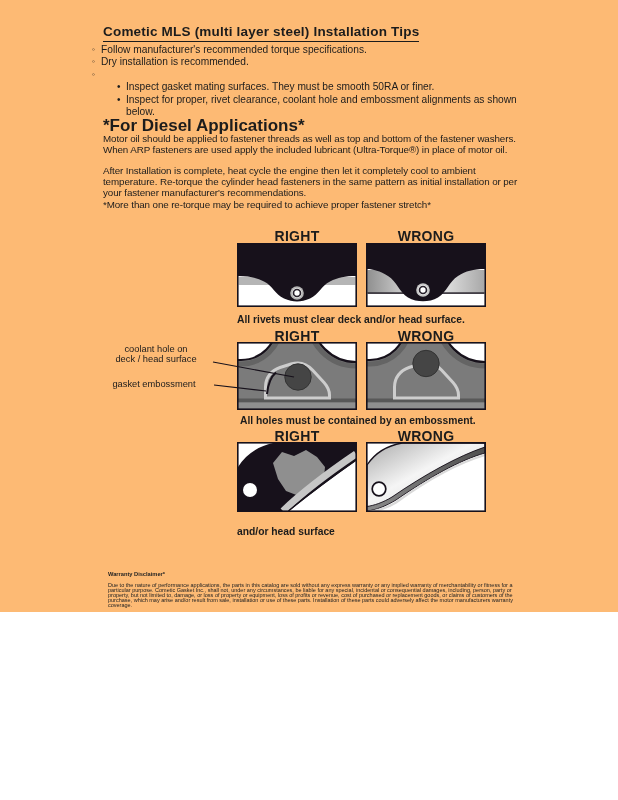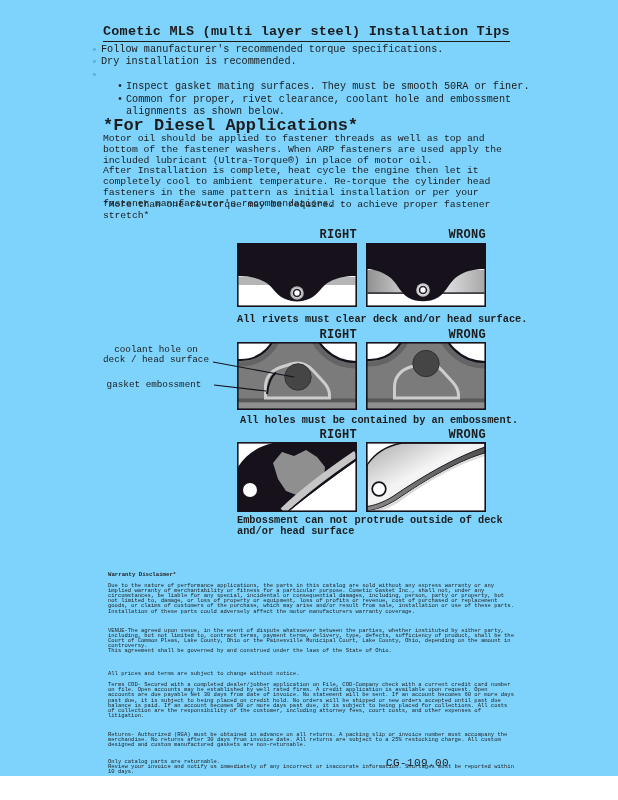--- a/index.html
+++ b/index.html
@@ -1,36 +1,36 @@
 <!DOCTYPE html>
 <html><head>
 <meta charset="utf-8">
 <style>
   html,body{margin:0;padding:0;background:#ffffff;}
   .page{
-    position:relative;width:618px;height:776px;background:#7dd3fc;overflow:hidden;
-    font-family:Liberation Mono, monospace;color:#1c1c1c;
+    position:relative;width:618px;height:612px;background:#fdba74;overflow:hidden;
+    font-family:Liberation Sans, sans-serif;color:#1c1c1c;
   }
   
   .title{
     position:absolute;left:103px;top:24px;margin:0;
     font-size:13.5px;font-weight:bold;letter-spacing:.2px;
     border-bottom:1.6px solid #1c1c1c;padding-bottom:2px;display:inline-block;
   }
   .bullets{position:absolute;left:92px;top:44px;width:445px;font-size:10.2px;line-height:12.4px;}
   .b-row{display:flex;}
   .b-marker{width:9px;flex:0 0 9px;font-size:8px;line-height:12.4px;}
   .b-sub{margin-left:25px;}
   .b-sub .b-marker{font-size:10px;}
   
   .diesel-h{position:absolute;left:103px;top:116px;margin:0;font-size:17px;font-weight:bold;}
   .para{position:absolute;left:103px;width:420px;font-size:9.8px;line-height:10.9px;letter-spacing:-.1px;margin:0;}
   .p1{top:134px;} .p2{top:166px;} .pnote{top:200px;}
   
-  .dlabel{position:absolute;width:120px;text-align:right;font-size:12px;font-weight:bold;letter-spacing:.3px;}
+  .dlabel{position:absolute;width:120px;text-align:center;font-size:14px;font-weight:bold;letter-spacing:.3px;}
   .dbox{position:absolute;width:120px;}
   .dbox svg{display:block;}
   .caption{position:absolute;font-size:10.3px;font-weight:bold;line-height:11.2px;margin:0;}
   .ann{position:absolute;font-size:9.3px;line-height:9.6px;text-align:center;}
   .leader{position:absolute;left:206px;top:340px;pointer-events:none;}
   
   .warranty{position:absolute;left:108px;top:572px;width:408px;font-size:5.5px;line-height:5.1px;color:#232323;}
   .warranty .wh{font-weight:bold;font-size:5.7px;margin:0 0 6px 0;}
   .warranty p{margin:0;}
   .mb14{margin-bottom:14px!important;}
@@ -57,21 +57,21 @@
     </div>
     <div class="b-row">
       <span class="b-marker">◦</span>
     </div>
     <div class="b-row b-sub">
       <span class="b-marker">•</span>
       <span>Inspect gasket mating surfaces.  They must be smooth 50RA or finer.</span>
     </div>
     <div class="b-row b-sub">
       <span class="b-marker">•</span>
-      <span>Common for proper, rivet clearance, coolant hole and embossment alignments as shown below.</span>
+      <span>Inspect for proper, rivet clearance, coolant hole and embossment alignments as shown below.</span>
     </div>
   </div>
 
   <h2 class="diesel-h">*For Diesel Applications*</h2>
   <p class="para p1">Motor oil should be applied to fastener threads as well as top and bottom of the fastener washers. When ARP fasteners are used apply the included lubricant (Ultra-Torque®) in place of motor oil.</p>
   <p class="para p2">After Installation is complete, heat cycle the engine then let it completely cool to ambient temperature. Re-torque the cylinder head fasteners in the same pattern as initial installation or per your fastener manufacturer's recommendations.</p>
   <p class="para pnote">*More than one re-torque may be required to achieve proper fastener stretch*</p>
 
   <div class="dlabel" style="left:237px;top:228px;">RIGHT</div>
   <div class="dlabel" style="left:366px;top:228px;">WRONG</div>
@@ -196,21 +196,21 @@
       <rect x="0" y="0" width="120" height="70" fill="#ffffff"></rect>
       <path d="M1,23 C9,11 22,3.5 36,1 L119,1 L119,6 C92,15 58,34 26,56 C17,61.5 8,64.5 1,65.5 Z" fill="url(#gradBand)" stroke="#17111b" stroke-width="1.3"></path>
       <path d="M119,5 C92,14 58,33 26,55 C17,60.5 8,63.5 1,64.5 L1,69 C10,68 20,64 30,58 C62,36 94,18 119,11 Z" fill="url(#gradStripe)" stroke="#17111b" stroke-width="0.9"></path>
       <path d="M119,13 C93,20.5 60,39 30,60.5 C21,66 11,69 2,69.8" fill="none" stroke="#d9d9d9" stroke-width="2.2"></path>
       <circle cx="13" cy="47" r="6.8" fill="#ffffff" stroke="#17111b" stroke-width="1.7"></circle>
       <rect x="0.8" y="0.8" width="118.4" height="68.4" fill="none" stroke="#17111b" stroke-width="1.6"></rect>
     </svg>
   </div>
 
   <p class="caption" style="left:237px;top:515px;width:280px;">
-    <span>Embossment can not protrude outside of deck</span><br>
+    <br>
     <span>and/or head surface</span>
   </p>
 
   <div class="warranty">
     <p class="wh">Warranty Disclaimer*</p>
     <p class="mb14">Due to the nature of performance applications, the parts in this catalog are sold without any express warranty or any implied warranty of merchantability or fitness for a particular purpose.  Cometic Gasket Inc., shall not, under any circumstances, be liable for any special, incidental or consequential damages, including, person, party or property, but not limited to, damage, or loss of property or equipment, loss of profits or revenue, cost of purchased or replacement goods, or claims of customers of the purchase, which may arise and/or result from sale, installation or use of these parts.  Installation of these parts could adversely affect the motor manufacturers warranty coverage.</p>
     <p>VENUE-The agreed upon venue, in the event of dispute whatsoever between the parties, whether instituted by either party, including, but not limited to, contract terms, payment terms, delivery, type, defects, sufficiency of product, shall be the Court of Common Pleas, Lake County, Ohio or the Painesville Municipal Court, Lake County, Ohio, depending on the amount in controversy.</p>
     <p class="mb18">This agreement shall be governed by and construed under the laws of the State of Ohio.</p>
     <p class="mb6">All prices and terms are subject to change without notice.</p>
     <p class="mb14">Terms COD- Secured with a completed dealer/jobber application on File, COD-Company check with a current credit card number on file.  Open accounts may be established by well rated firms.  A credit application is available upon request.  Open accounts are due payable Net 30 days from date of invoice.  No statement will be sent.  If an account becomes 60 or more days past due, it is subject to being placed on credit hold.  No orders will be shipped or new orders accepted until past due balance is paid.  If an account becomes 90 or more days past due, it is subject to being placed for collections.  All costs of collection are the responsibility of the customer, including attorney fees, court costs, and other expenses of litigation.</p>

